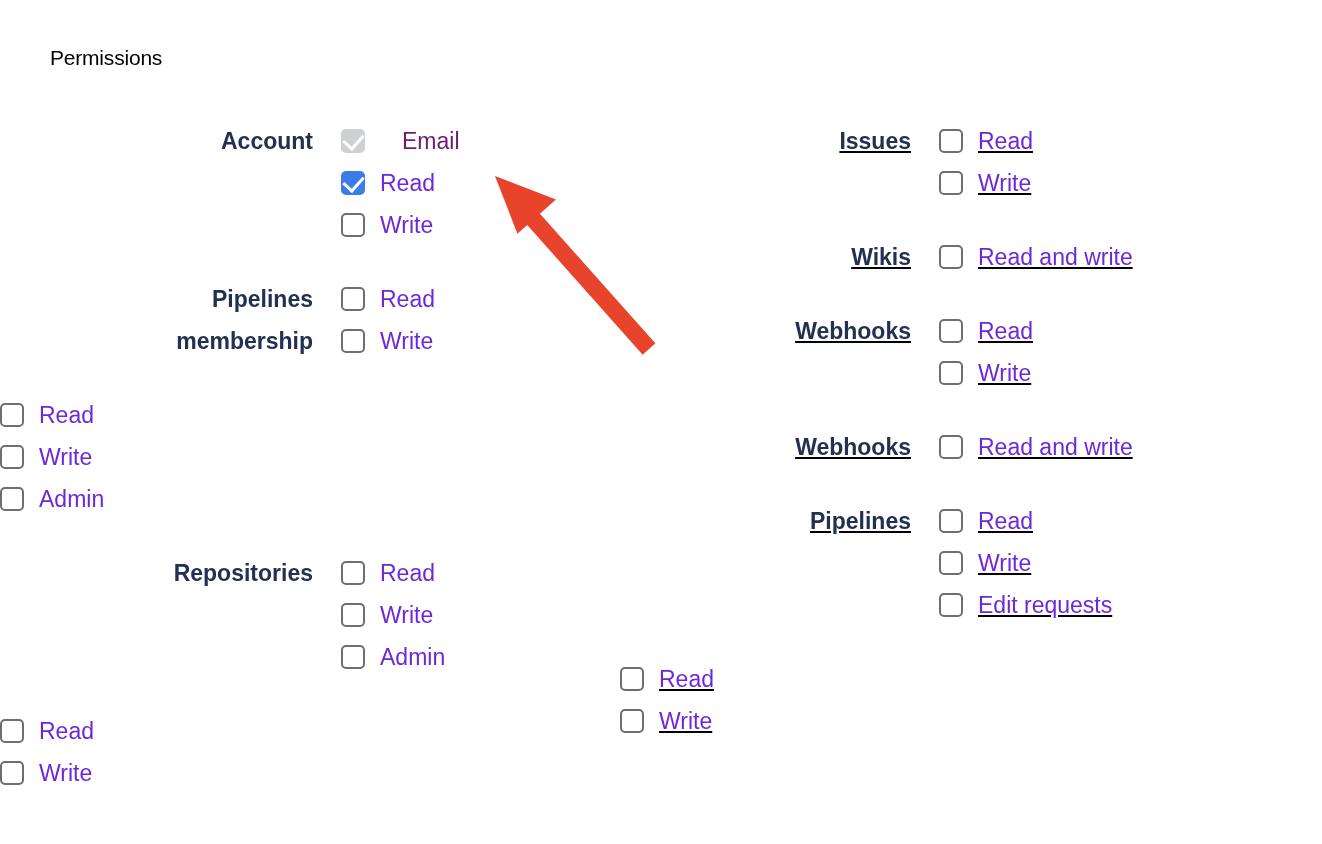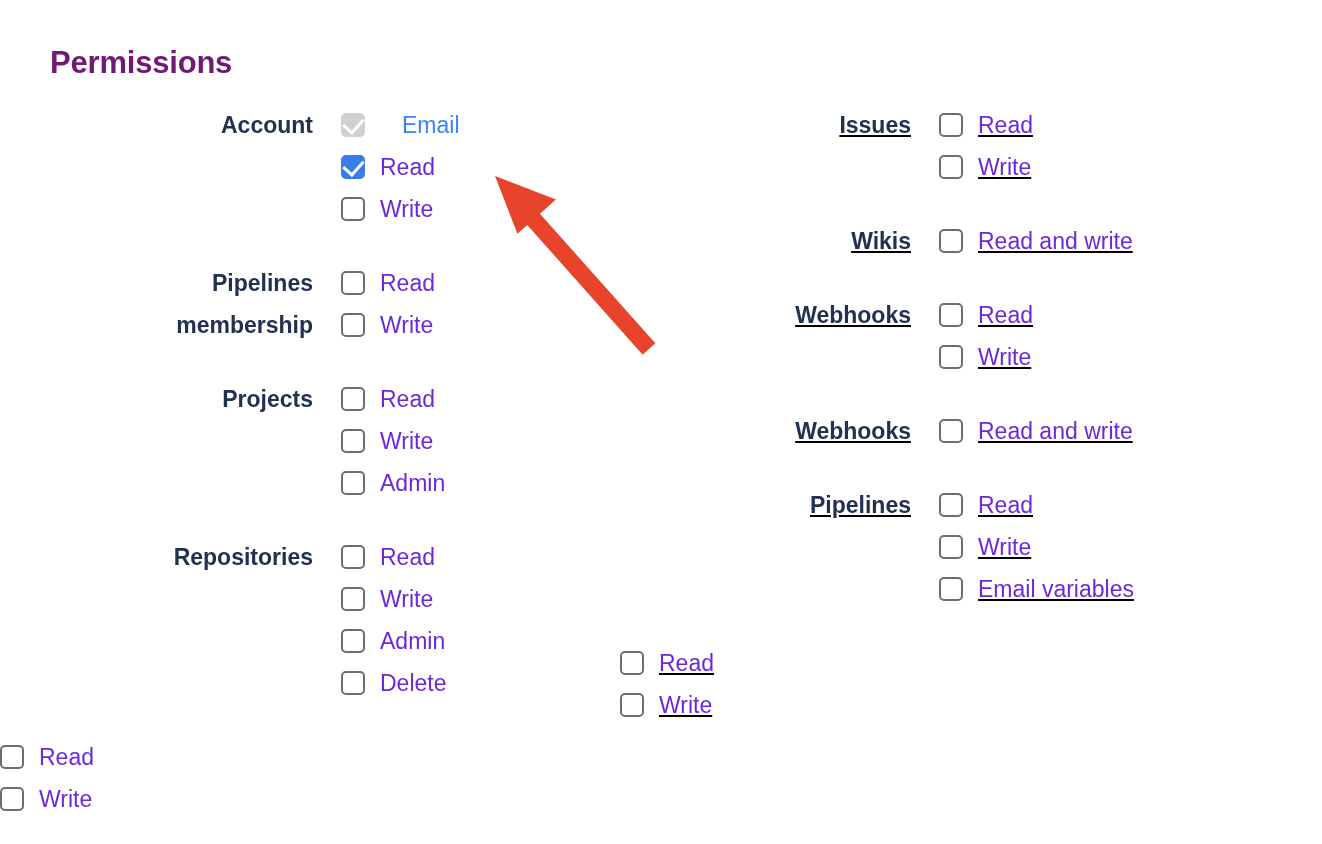--- a/index.html
+++ b/index.html
@@ -20,31 +20,31 @@
   #page-root {
     position: relative;
     width: 1322px;
     height: 844px;
   }
 
   .page-title {
     position: absolute;
     left: 50px;
     top: 47px;
-    font-size: 31px;
-    font-weight: bold;
-    color: #701a75;
+    font-size: 21px;
+    font-weight: normal;
+    color: #000000;
     letter-spacing: -0.2px;
     line-height: 1;
   }
 
   
   .perm-column {
     position: absolute;
-    top: 104px;
+    top: 120px;
   }
   .perm-column.left  { left: 0px;   width: 700px; }
   .perm-column.right { left: 620px; width: 700px; text-decoration: underline; }
 
   .perm-group {
     display: flex;
     flex-direction: row;
     align-items: flex-start;
     margin-bottom: 32px;
   }
@@ -108,21 +108,21 @@
   .cbox.checked .tick,
   .cbox.disabled-checked .tick { display: block; }
 
   .option-label {
     font-size: 23px;
     color: #6d28d9;
     padding-left: 15px;
     line-height: 1;
     white-space: nowrap;
   }
-  .option-label.muted { color: #3b82f6; padding-left: 37px; }
+  .option-label.muted { color: #701a75; padding-left: 37px; }
 
   
   .annotation-arrow {
     position: absolute;
     left: 0;
     top: 0;
     width: 1322px;
     height: 844px;
     pointer-events: none;
   }
@@ -164,21 +164,20 @@
             <span class="cbox" role="checkbox" aria-checked="false"></span>
             <span class="option-label">Read</span>
           </label>
           <label class="option-row">
             <span class="cbox" role="checkbox" aria-checked="false"></span>
             <span class="option-label">Write</span>
           </label>
         </div>
       </div>
       <div class="perm-group">
-        <div class="group-label">Projects</div>
         <div class="group-options">
           <label class="option-row">
             <span class="cbox" role="checkbox" aria-checked="false"></span>
             <span class="option-label">Read</span>
           </label>
           <label class="option-row">
             <span class="cbox" role="checkbox" aria-checked="false"></span>
             <span class="option-label">Write</span>
           </label>
           <label class="option-row">
@@ -195,24 +194,20 @@
             <span class="option-label">Read</span>
           </label>
           <label class="option-row">
             <span class="cbox" role="checkbox" aria-checked="false"></span>
             <span class="option-label">Write</span>
           </label>
           <label class="option-row">
             <span class="cbox" role="checkbox" aria-checked="false"></span>
             <span class="option-label">Admin</span>
           </label>
-          <label class="option-row">
-            <span class="cbox" role="checkbox" aria-checked="false"></span>
-            <span class="option-label">Delete</span>
-          </label>
         </div>
       </div>
       <div class="perm-group">
         <div class="group-options">
           <label class="option-row">
             <span class="cbox" role="checkbox" aria-checked="false"></span>
             <span class="option-label">Read</span>
           </label>
           <label class="option-row">
             <span class="cbox" role="checkbox" aria-checked="false"></span>
@@ -273,21 +268,21 @@
           <label class="option-row">
             <span class="cbox" role="checkbox" aria-checked="false"></span>
             <span class="option-label">Read</span>
           </label>
           <label class="option-row">
             <span class="cbox" role="checkbox" aria-checked="false"></span>
             <span class="option-label">Write</span>
           </label>
           <label class="option-row">
             <span class="cbox" role="checkbox" aria-checked="false"></span>
-            <span class="option-label">Email variables</span>
+            <span class="option-label">Edit requests</span>
           </label>
         </div>
       </div>
       <div class="perm-group">
         <div class="group-options">
           <label class="option-row">
             <span class="cbox" role="checkbox" aria-checked="false"></span>
             <span class="option-label">Read</span>
           </label>
           <label class="option-row">

